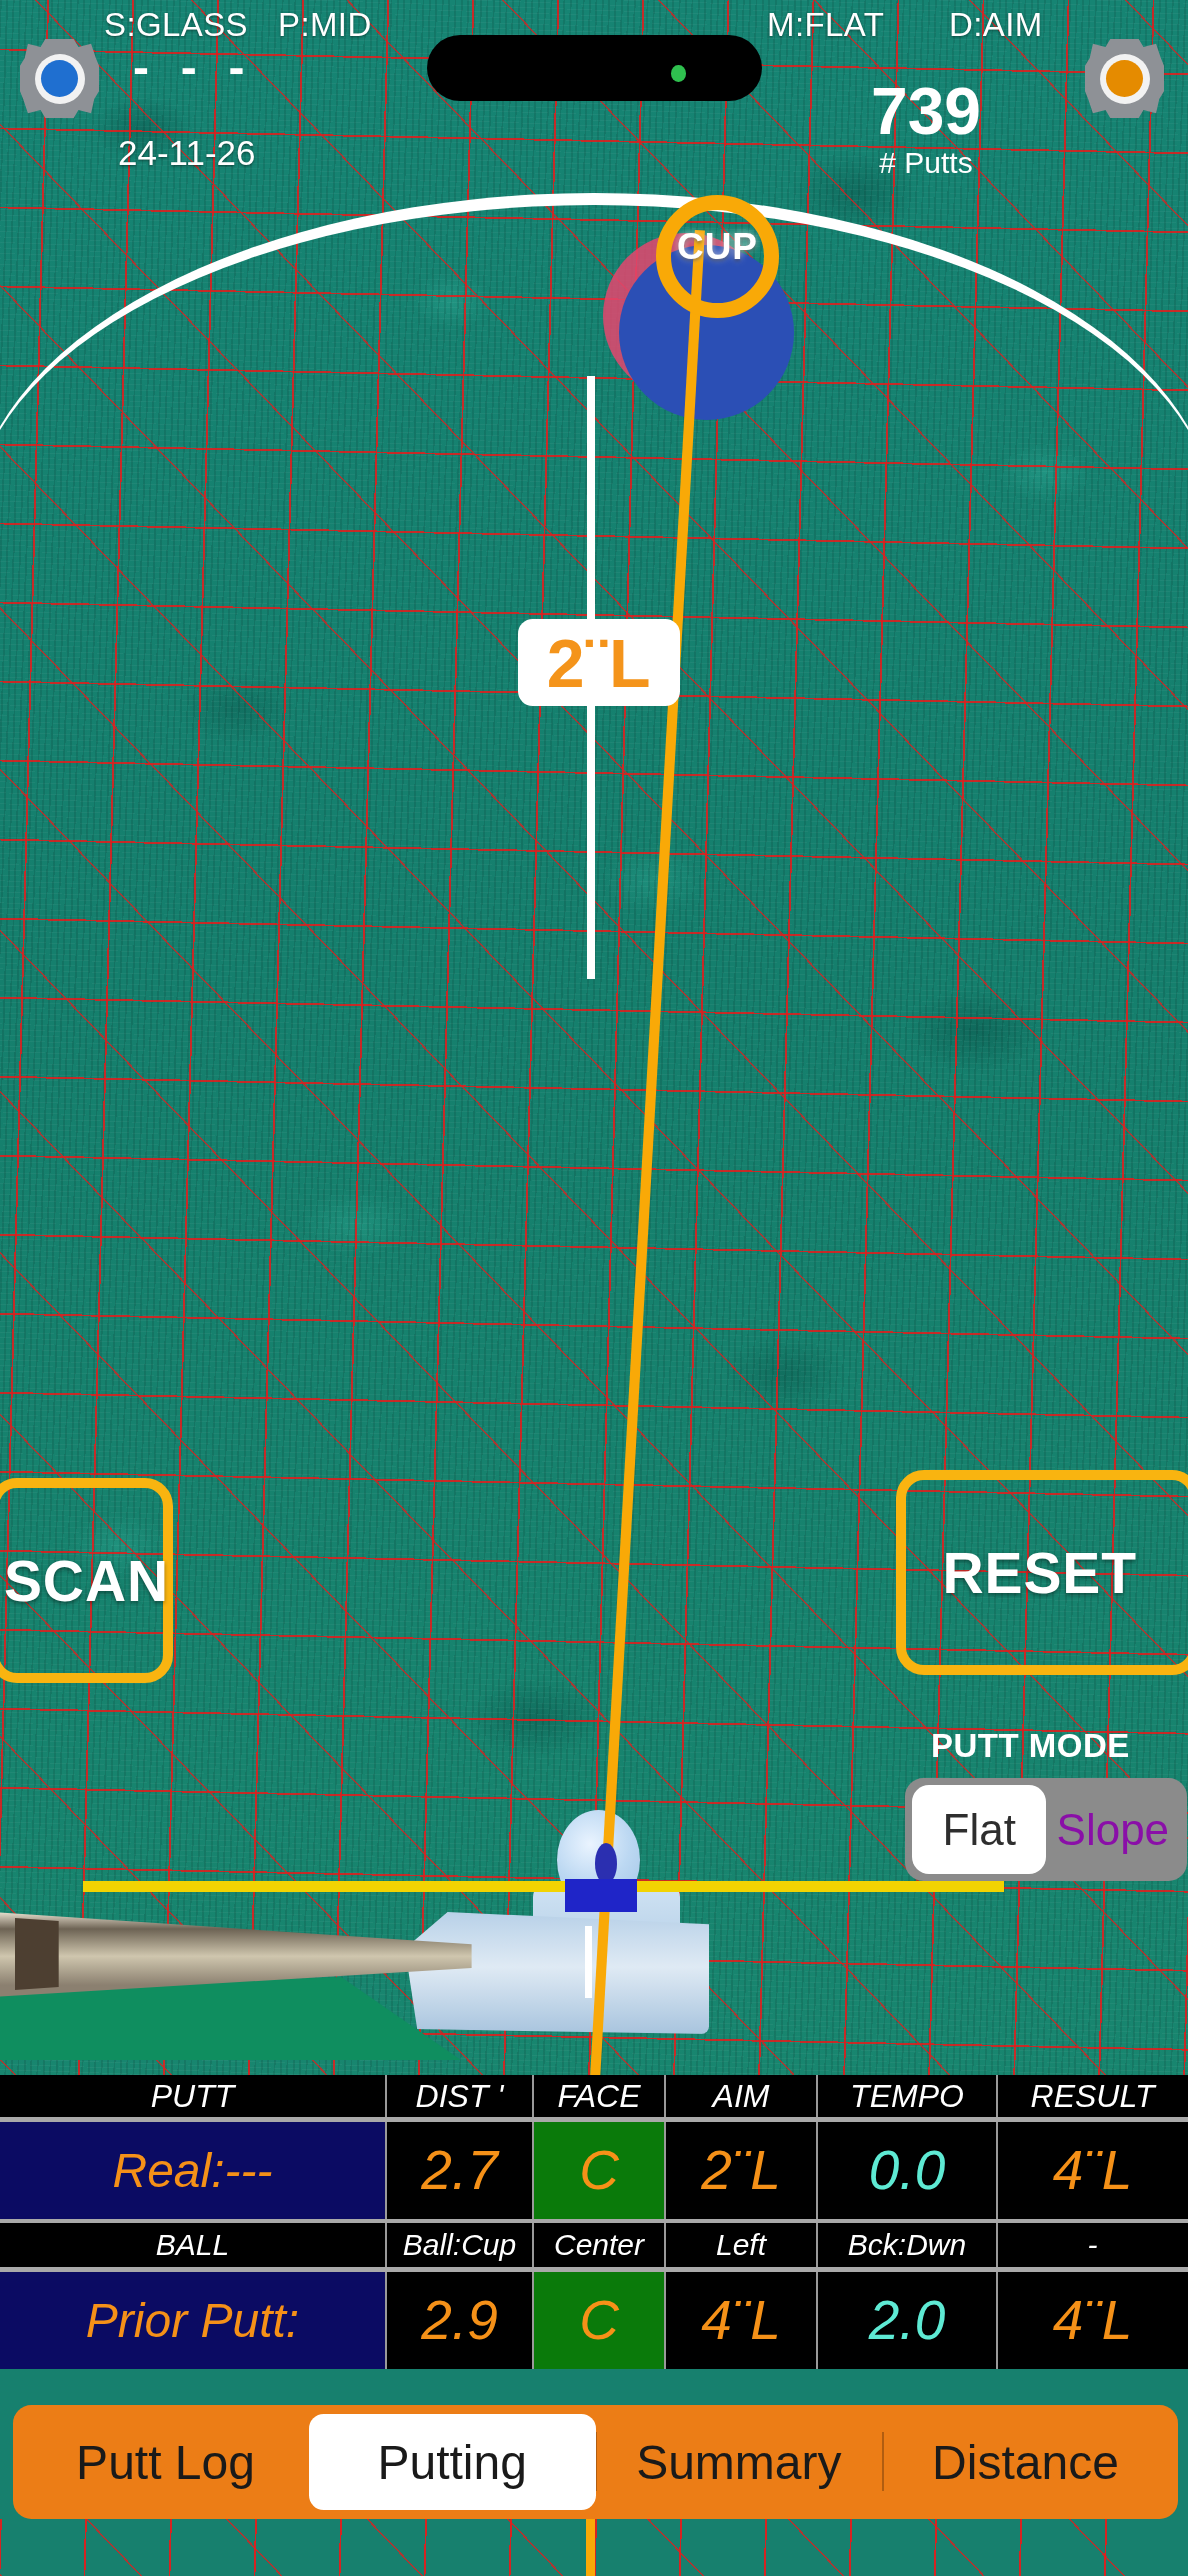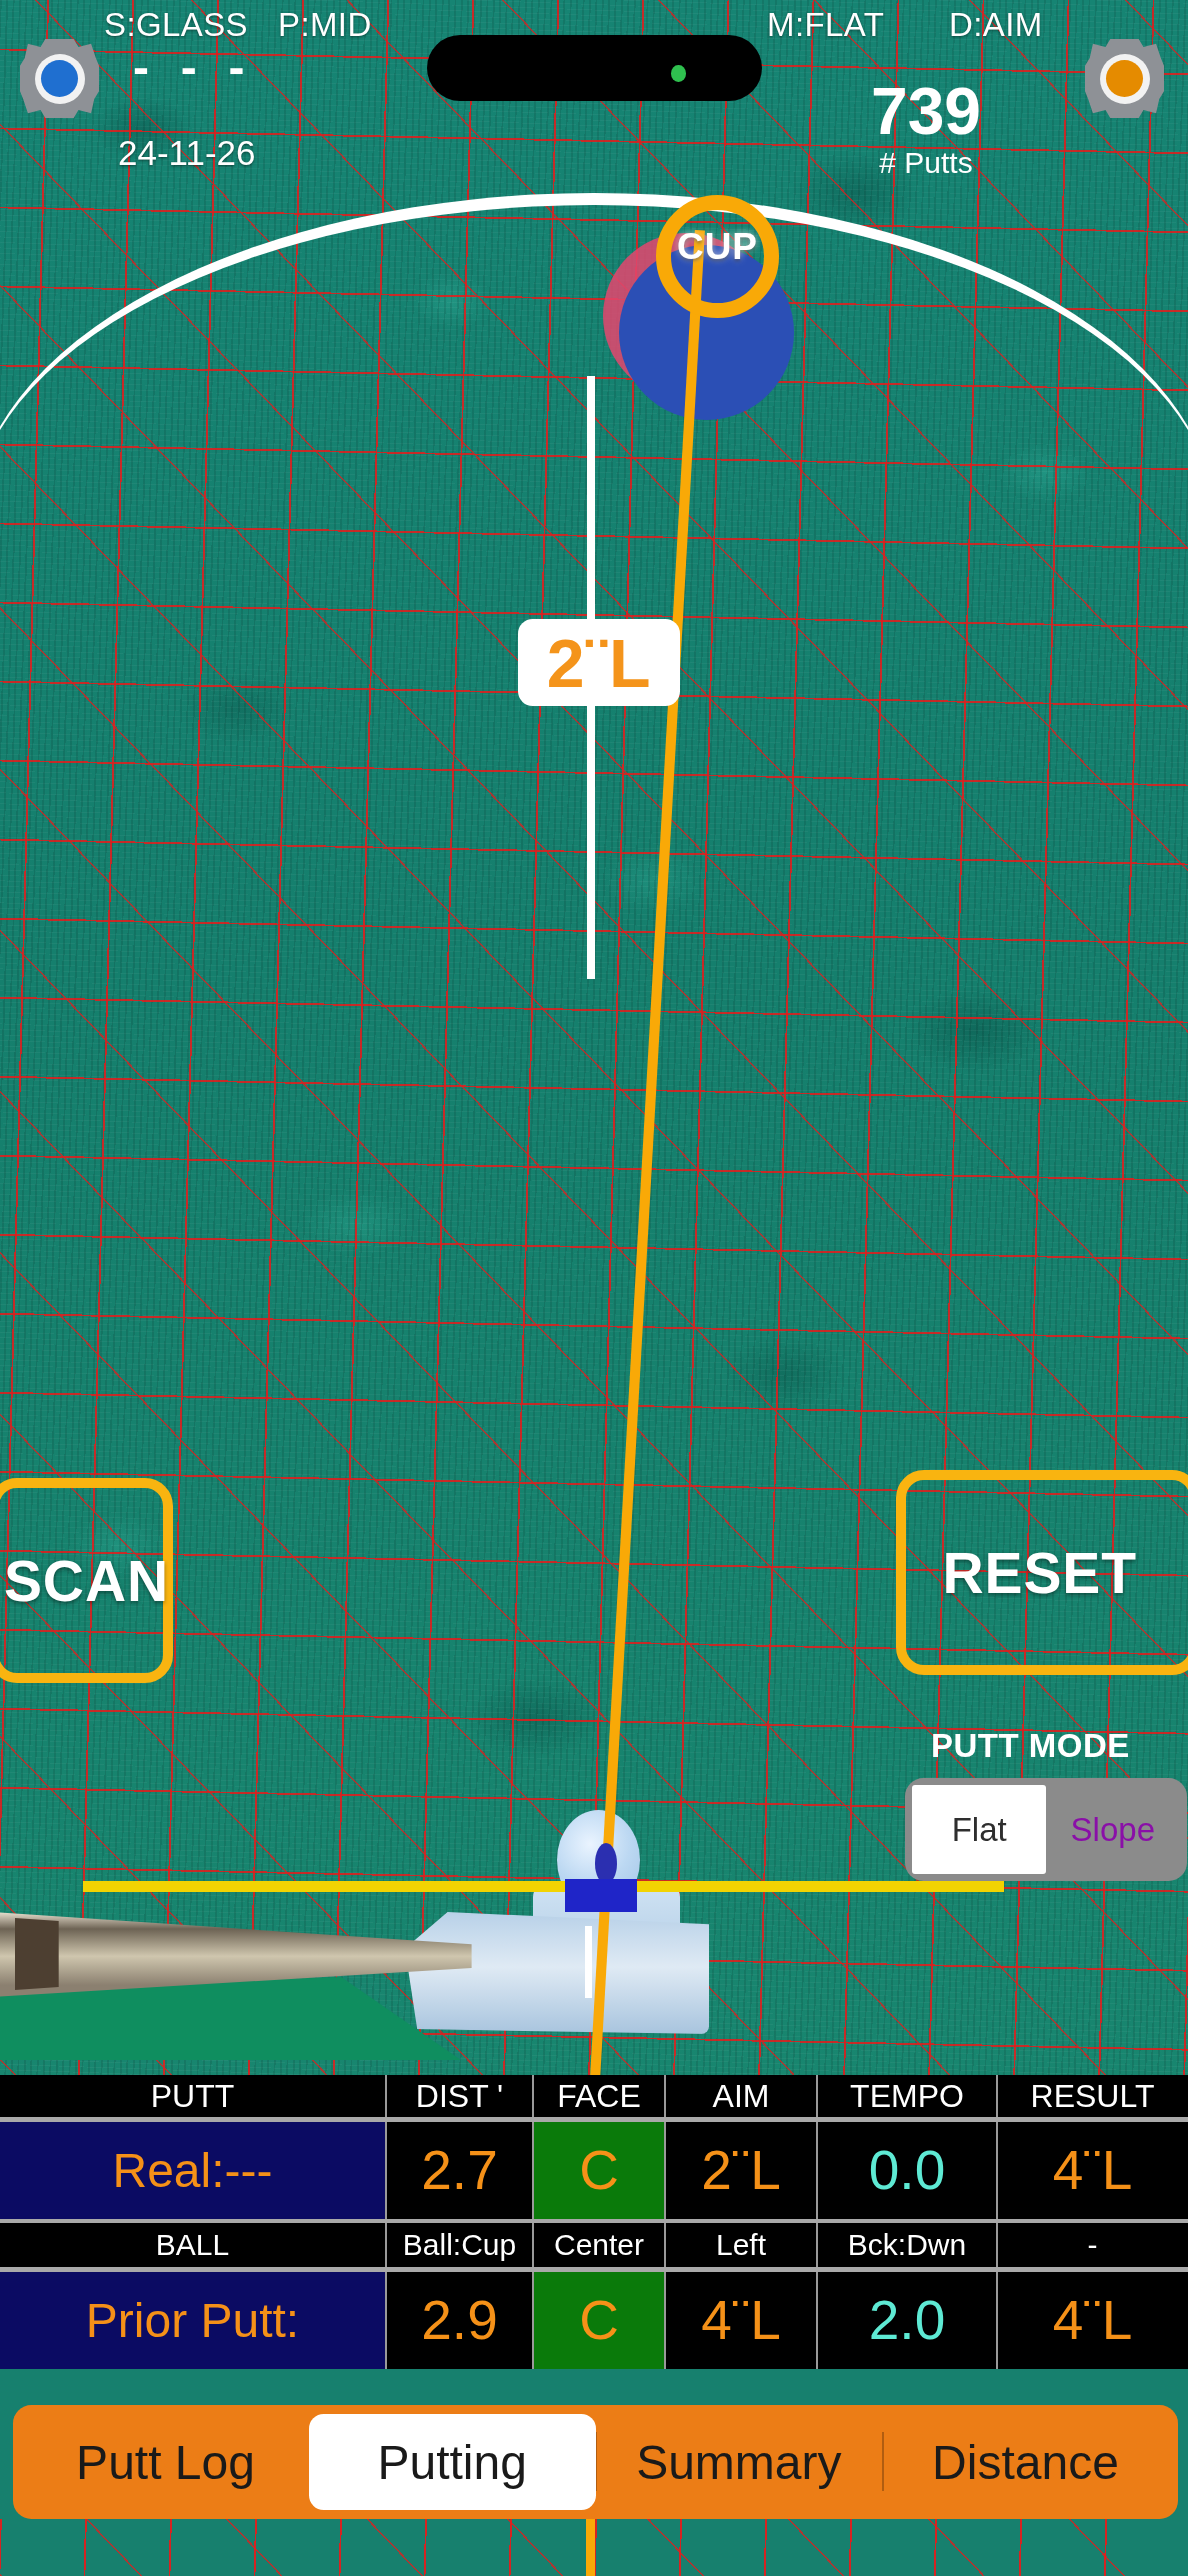--- a/index.html
+++ b/index.html
@@ -111,21 +111,21 @@
   }
   #btn-scan{ left:-11px; top:1478px; width:184px; height:205px; padding-left:11px; }
   #btn-reset{ left:896px; top:1470px; width:304px; height:205px; padding-right:16.6px; }
 
   
   .pm-label{ position:absolute; left:931px; top:1727px; color:#fff; font-size:33px; font-weight:700; letter-spacing:0.5px; z-index:18; }
   .pm-seg{
     position:absolute; left:905px; top:1778px; width:282px; height:103px;
     background:#8b8b8b; border-radius:18.4px; display:flex; padding:7.4px; z-index:18;
   }
-  .pm-opt{ flex:1; display:flex; align-items:center; justify-content:center; font-size:33px; border-radius:3px; }
+  .pm-opt{ flex:1; display:flex; align-items:center; justify-content:center; font-size:44px; border-radius:17px; }
   .pm-opt.sel{ background:#fff; color:#2e2e2e; }
   .pm-opt.unsel{ color:#8a0fa8; }
 
   
   .ball{ position:absolute; left:557px; top:1810px; width:83px; height:100px; border-radius:50%;
          background:radial-gradient(circle at 40% 34%, #eaf4ff 0%, #bcd8f2 48%, #9cc1e4 100%); z-index:12; }
   .ball-dot{ position:absolute; left:595px; top:1843px; width:22px; height:41px; border-radius:50%; background:#2b2fb0; z-index:13; }
   .ball-base{ position:absolute; left:533px; top:1884px; width:147px; height:138px; border-radius:13px;
               background:linear-gradient(#cfe2f3,#9fc0dd); z-index:11; }
   .putter-head{ position:absolute; left:405px; top:1912px; width:304px; height:122px; z-index:12;
@@ -136,21 +136,21 @@
           clip-path: polygon(0 0, 100% 38%, 100% 66%, 0 100%); }
   .shaft-band{ position:absolute; left:14.7px; top:1918px; width:44px; height:72px; background:#4d3f31; z-index:14;
                clip-path: polygon(0 0,100% 4%,100% 96%,0 100%); }
   .greenfill{ position:absolute; left:0; top:1977px; width:461px; height:83px; background:#0f8e5f; z-index:11;
               clip-path: polygon(0 14%, 74% 0, 100% 100%, 0 100%); }
   .h-yellow{ position:absolute; left:83px; top:1881px; width:921px; height:11px; background:#f2d302; z-index:14; }
   .blue-face{ position:absolute; left:565px; top:1879px; width:72px; height:33px; background:#1f25c8; z-index:15; }
   .v-white-small{ position:absolute; left:585px; top:1926px; width:7.4px; height:72px; background:#fff; z-index:15; }
 
   
-  .tbl{ position:absolute; left:0; top:2075px; width:1188px; z-index:30; background:#000; }
+  .tbl{ position:absolute; left:0; top:2075px; width:1188px; z-index:30; background:#000;font-style:italic; }
   .trow{ display:flex; width:1188px; }
   .sep{ height:4.6px; background:#a9a9a9; width:1188px; }
   .cell{ border-right:2.8px solid #9a9a9a; display:flex; align-items:center; justify-content:center; text-align:center; overflow:hidden; }
   .cell:last-child{ border-right:none; }
   .c0{ width:387px; } .c1{ width:147px; } .c2{ width:132px; } .c3{ width:152px; } .c4{ width:180px; } .c5{ width:189px; }
   .hdr-row .cell{ height:42px; background:#000; color:#fff; font-size:32px; }
   .sub-row .cell{ height:44px; background:#000; color:#fff; font-size:30px; }
   .data-row .cell{ height:97px; font-size:55px; }
   .data-row .c0{ background:#0b0b63; color:#f59118; font-size:48px; }
   .data-row .val{ background:#000; color:#f59118; }

